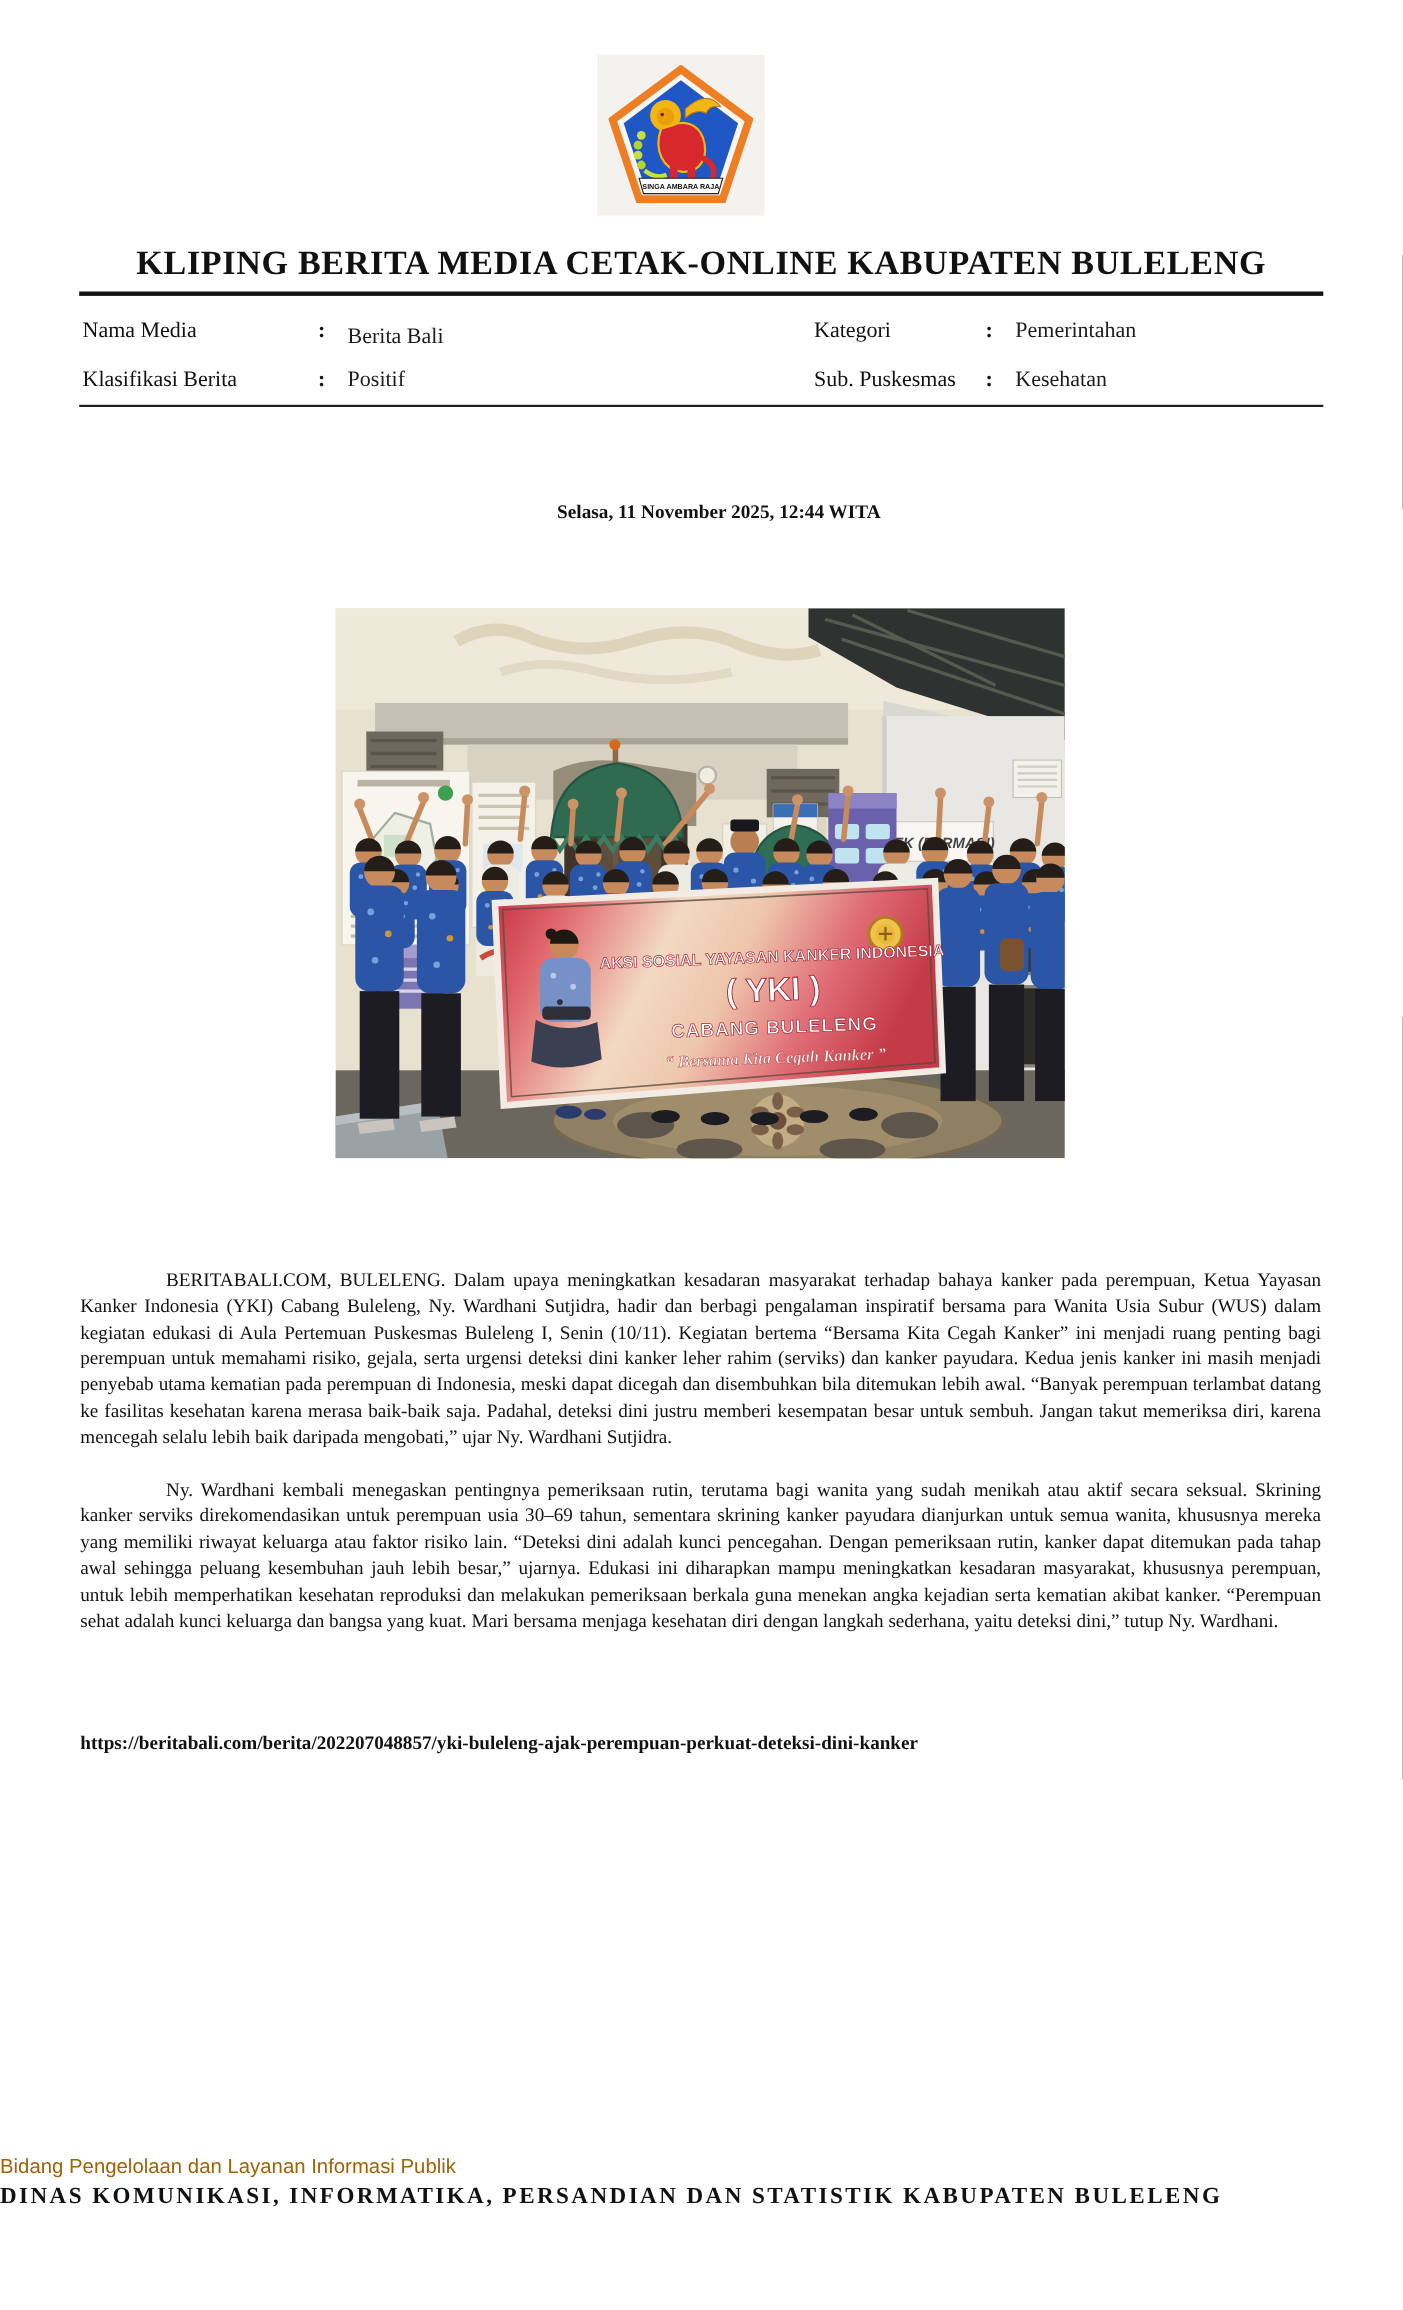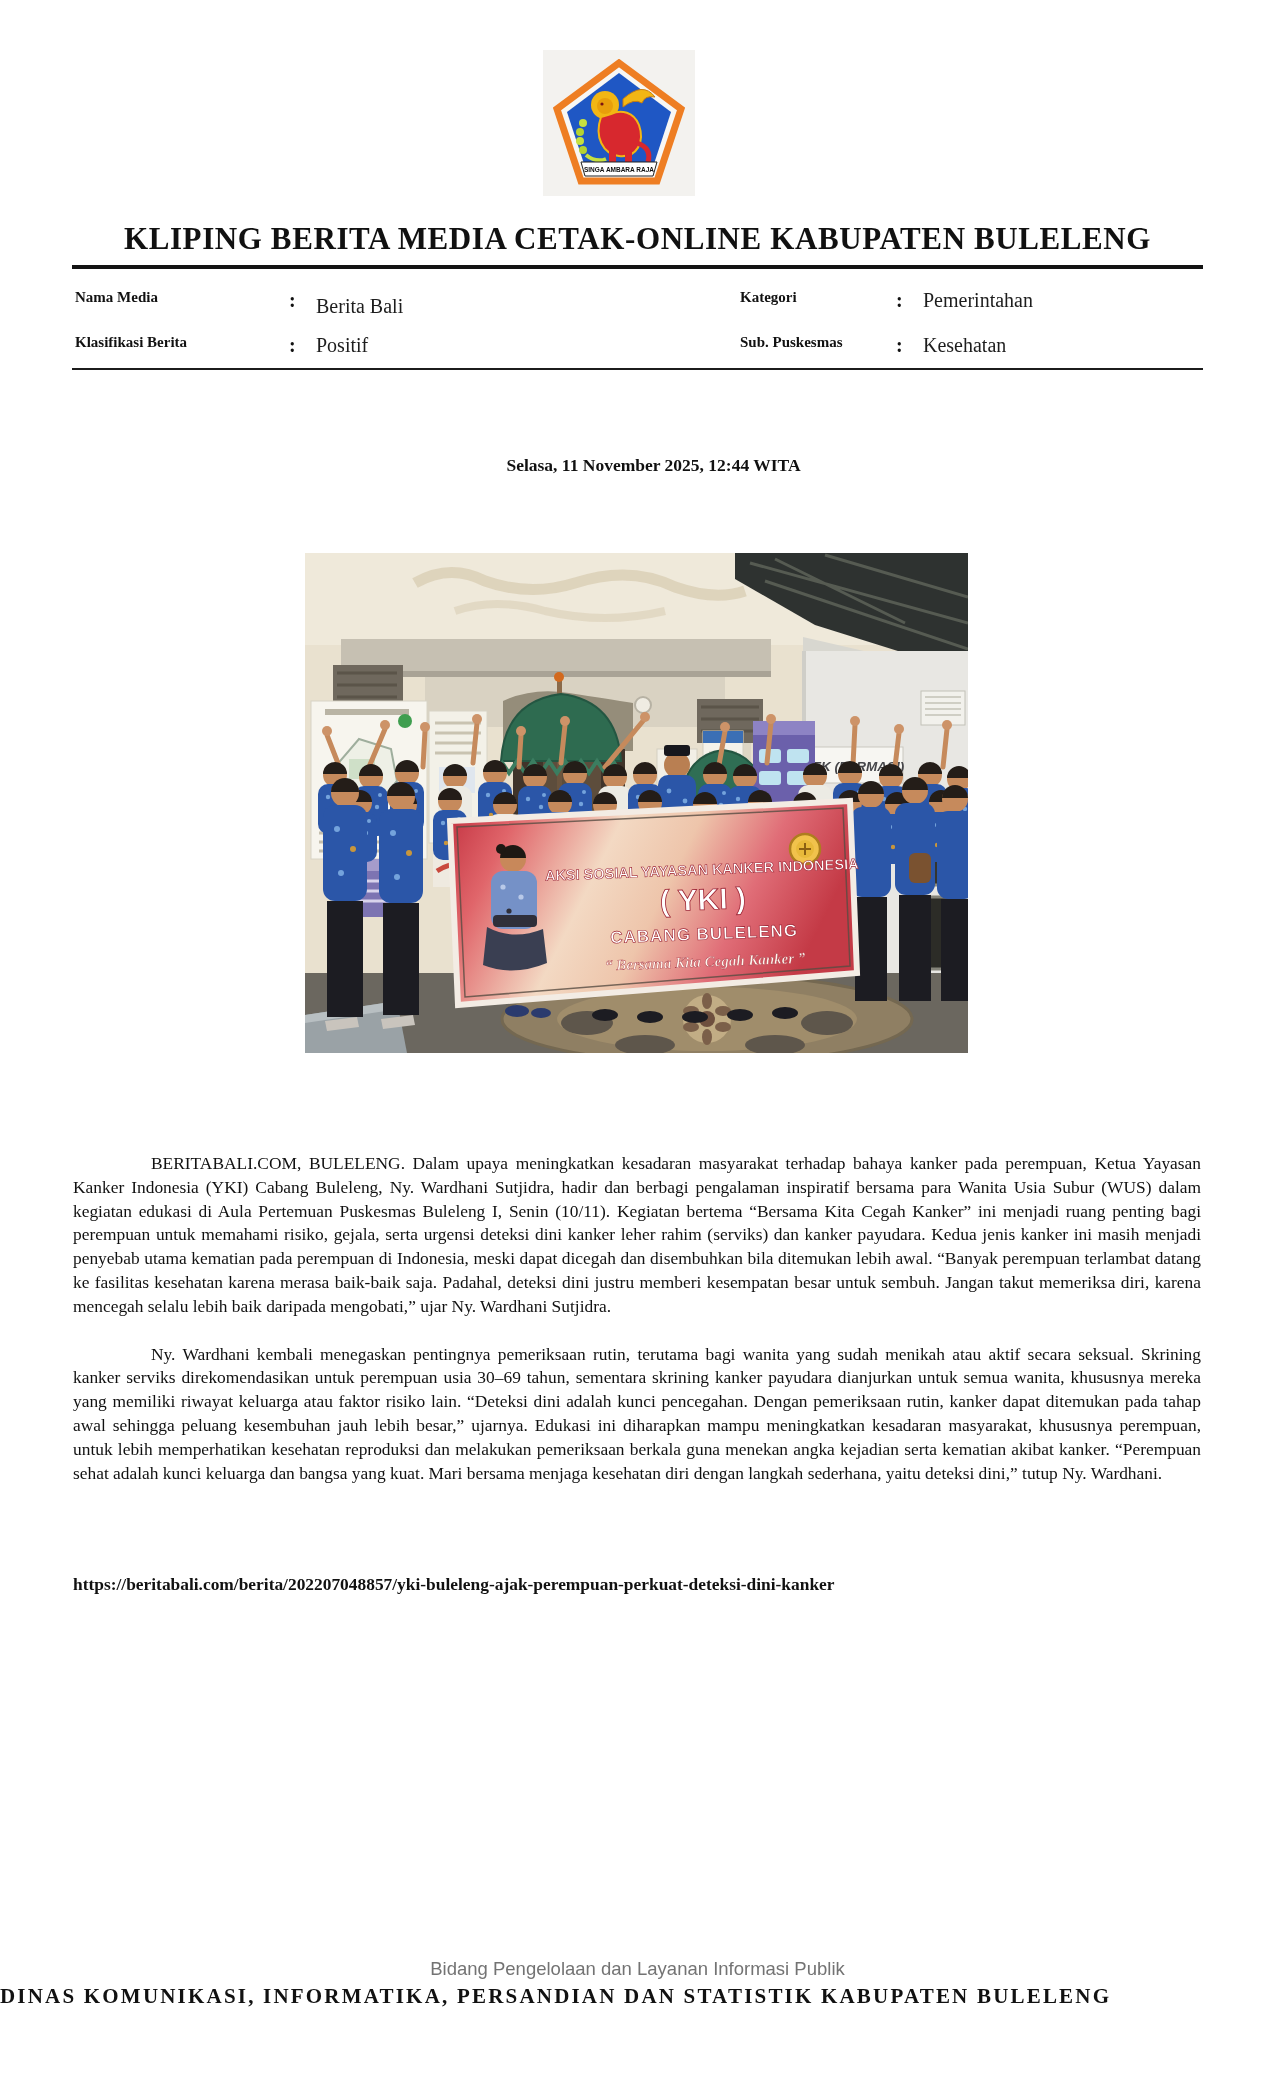--- a/index.html
+++ b/index.html
@@ -5,31 +5,31 @@
   html,body{margin:0;padding:0;background:#888;}
   .page{
     position:relative;width:1275px;height:2100px;margin:0 auto;background:#ffffff;
     font-family:"Liberation Serif", serif;color:#111;overflow:hidden;
   }
   .abs{position:absolute;}
   .logo-box{left:543px;top:50px;width:152px;height:146px;background:#f3f2ef;display:flex;align-items:center;justify-content:center;}
   .hdr-title{left:0;top:221px;width:1275px;text-align:center;font-size:31px;font-weight:bold;letter-spacing:.6px;white-space:nowrap;}
   .rule-thick{left:72px;top:265px;width:1131px;height:4px;background:#131313;}
   .rule-thin{left:72px;top:368px;width:1131px;height:2px;background:#1c1c1c;}
-  .meta-label{font-size:15px;font-weight:bold;white-space:nowrap;}
+  .meta-label{font-size:20px;font-weight:normal;white-space:nowrap;}
   .meta-colon{font-size:20px;font-weight:bold;}
   .meta-value{font-size:20px;color:#1d1d1d;white-space:nowrap;}
   .art-title{left:0;top:414px;width:1275px;text-align:center;font-size:31px;font-weight:bold;white-space:nowrap;}
   .art-date{left:16px;top:455px;width:1275px;text-align:center;font-size:17.5px;font-weight:bold;}
   .photo{left:305px;top:553px;width:663px;height:500px;}
   .body-text{left:73px;top:1152px;width:1128px;font-size:17.4px;line-height:23.8px;text-align:justify;}
   .body-text p{margin:0;text-indent:78px;}
   .body-text p + p{margin-top:24px;}
   .src-url{left:73px;top:1574px;font-size:17.4px;font-weight:bold;color:#111;text-decoration:none;}
-  .foot1{left:0;top:1958px;width:1275px;text-align:center;font-family:"Liberation Sans", sans-serif;font-size:18.5px;color:#737373;}
+  .foot1{left:0;top:1958px;width:1275px;text-align:left;font-family:"Liberation Sans", sans-serif;font-size:18.5px;color:#a16207;}
   .foot2{left:0;top:1984px;width:1275px;text-align:left;font-size:21px;font-weight:bold;letter-spacing:2.2px;white-space:nowrap;}
 </style>
 </head>
 <body>
 
 <div class="page">
 
   <div class="abs logo-box">
     <svg width="132" height="128" viewBox="0 0 132 128">
       <polygon points="66,4 128,50 104,122 28,122 4,50" fill="#f8f7f4" stroke="#ee7e23" stroke-width="7"></polygon>

